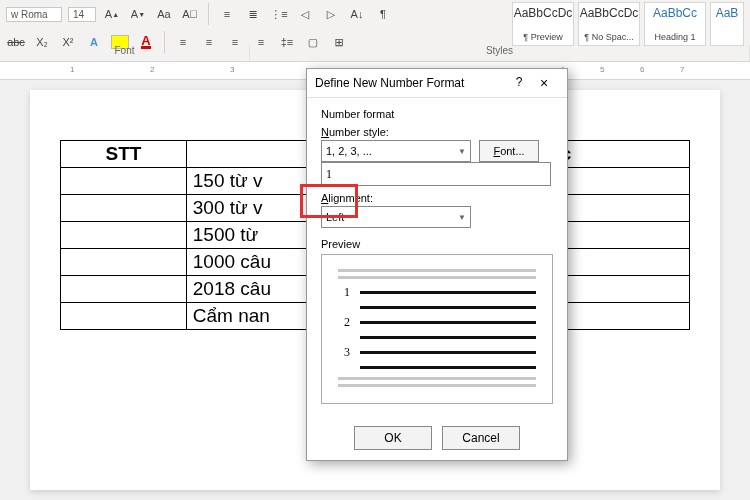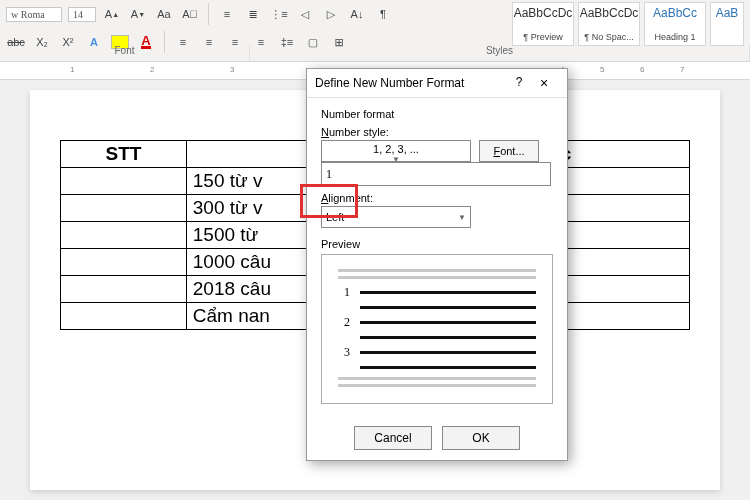--- a/index.html
+++ b/index.html
@@ -1,21 +1,21 @@
 <!DOCTYPE html>
 <html><head>
 <meta charset="utf-8">
 <style>
 * { box-sizing: border-box; margin: 0; padding: 0; font-family: "Segoe UI", Arial, sans-serif; }
 body { background: #fff; width: 750px; height: 500px; overflow: hidden; position: relative; }
 
 
 .ribbon { height: 62px; background: #f3f2f1; border-bottom: 1px solid #d6d6d6; position: relative; font-size: 11px; color: #444; }
 .rb-row { display: flex; align-items: center; height: 28px; padding: 2px 6px; gap: 6px; }
-.rb-small { font-size: 10px; color: #555; border: 1px solid #c8c8c8; padding: 1px 4px; background:#fff;font-family:Liberation Serif, serif; }
+.rb-small { font-size: 10px; color: #555; border: 1px solid #c8c8c8; padding: 1px 4px; background:#fff; }
 .rb-btn { width: 20px; height: 20px; display:flex; align-items:center; justify-content:center; color:#444; }
 .rb-sep { width:1px; height:22px; background:#d0d0d0; margin:0 2px; }
 .group-labels { display:flex; position:absolute; bottom:0; left:0; right:0; height:16px; font-size:10px; color:#666; }
 .group-labels div { text-align:center; border-right:1px solid #e0e0e0; }
 .style-gallery { display:flex; gap:4px; position:absolute; right:6px; top:2px; }
 .style-item { width:62px; height:44px; border:1px solid #d6d6d6; background:#fff; font-size:9px; display:flex; flex-direction:column; align-items:center; justify-content:space-between; padding:3px 2px; }
 .style-prev { font-size:12px; color:#333; }
 .hlbox { width:18px; height:14px; background:#ffff00; border:1px solid #bba; }
 .fcbox { color:#d00; font-weight:bold; font-size:13px; border-bottom:3px solid #d00; line-height:10px; }
 
@@ -40,21 +40,21 @@
 .dlg-title { display:flex; align-items:center; justify-content:space-between; padding:6px 8px; border-bottom:1px solid #e0e0e0; }
 .dlg-title-text { font-size:12px; }
 .dlg-x { width:30px; text-align:center; font-size:14px; }
 .dlg-help { width:20px; text-align:center; }
 .dlg-body { padding:10px 14px 6px; }
 .grp-label { font-size:11px; margin-bottom:6px; }
 .fld-label { font-size:11px; margin:6px 0 2px; }
 .fld-label u { text-decoration:underline; }
 .select-row { display:flex; gap:8px; align-items:center; }
 .sel { border:1px solid #888; height:22px; font-size:11px; padding:2px 4px; background:#fff; display:flex; align-items:center; justify-content:space-between; }
-.sel-main { width:150px;flex-direction:column; }
+.sel-main { width:150px; }
 .sel-align { width:150px; }
 .font-btn { width:60px; height:22px; border:1px solid #888; background:#f5f5f5; font-size:11px; }
 .num-format-input { width:230px; height:24px; border:1px solid #888; padding:2px 4px; font-size:12px; font-family:"Times New Roman", serif; }
 .red-highlight { position:absolute; border:3px solid #e03030; width:58px; height:34px; left:300px; top:184px; z-index:20; pointer-events:none; }
 
 
 .preview-label { font-size:11px; margin:10px 0 4px; }
 .preview-box { border:1px solid #aaa; background:#fff; height:150px; padding:10px 16px; }
 .pv-line { height:3px; background:#c8c8c8; margin:4px 0; }
 .pv-row { display:flex; align-items:center; gap:10px; margin:6px 0; }
@@ -227,18 +227,18 @@
       <div class="pv-row">
           <span class="pv-num">3</span>
           <div class="pv-bar"></div>
         </div>
       <div class="pv-bar" style="margin-left:22px"></div>
       <div class="pv-line" style="margin-top:8px"></div>
         <div class="pv-line"></div>
     </div>
   </div>
   <div class="dlg-footer">
+    <button class="dlg-btn">OK</button>
     <button class="dlg-btn">Cancel</button>
-    <button class="dlg-btn">OK</button>
   </div>
 </div>
 
 <div class="red-highlight"></div>
 
 </body></html>

